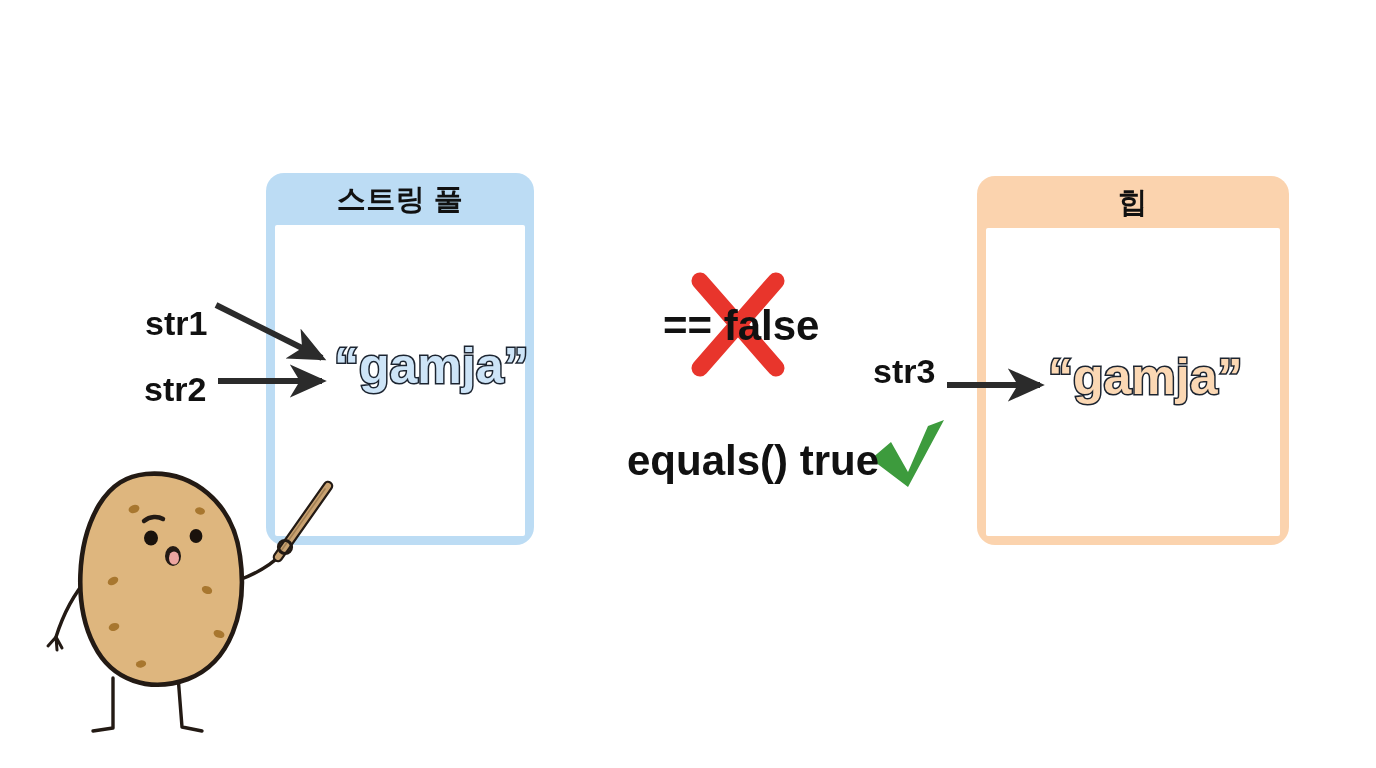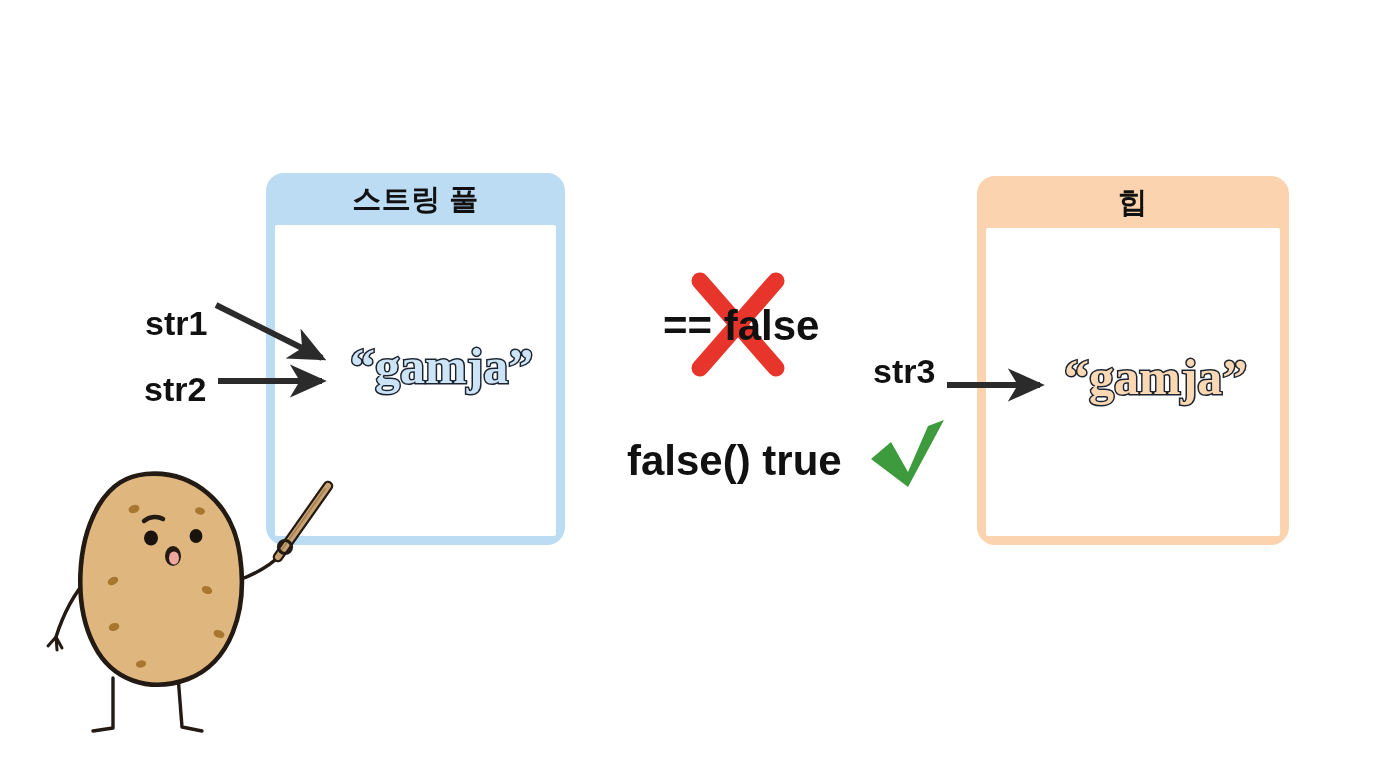--- a/index.html
+++ b/index.html
@@ -48,42 +48,41 @@
     right: 9px;
     top: 52px;
     bottom: 9px;
     background: #ffffff;
     border-radius: 2px;
   }
 
   #string-pool-region {
     left: 266px;
     top: 173px;
-    width: 299px;
+    width: 268px;
     height: 372px;
     background: #bcdcf4;
   }
   #heap-region {
     left: 977px;
     top: 176px;
     width: 312px;
     height: 369px;
     background: #fbd3ae;
   }
 
   
   .literal {
     position: absolute;
-    font-family: Liberation Serif, serif;
+    font-family: Liberation Sans, sans-serif;
     font-weight: 700;
     font-size: 50px;
     white-space: nowrap;
     user-select: none;
     line-height: 1;
-    margin-left: 16px;
   }
   #pool-literal {
     left: 334px;
     top: 341px;
     color: #cde4f7;
     -webkit-text-stroke: 3px #1c2430;
     paint-order: stroke fill;
   }
   #heap-literal {
     left: 1048px;
@@ -148,21 +147,21 @@
 
   <div class="literal" id="pool-literal">“gamja”</div>
 
   <div class="literal" id="heap-literal">“gamja”</div>
 
   <div class="ref-label" id="ref-str1">str1</div>
   <div class="ref-label" id="ref-str2">str2</div>
   <div class="ref-label" id="ref-str3">str3</div>
 
   <div class="result-label" id="result-eqeq">== false</div>
-  <div class="result-label" id="result-equals">false() true</div>
+  <div class="result-label" id="result-equals">equals() true</div>
 
   <svg class="overlay" id="arrow-layer" viewBox="0 0 1376 768">
     <defs>
       <marker id="ah" markerWidth="7" markerHeight="7" refX="5.4" refY="3" orient="auto" markerUnits="strokeWidth">
         <path d="M0,0.2 L6.2,3 L0,5.8 L1.7,3 Z" fill="#2b2b2b"></path>
       </marker>
     </defs>
 
     <g>
       <line x1="216" y1="305" x2="322" y2="358" stroke="#2b2b2b" stroke-width="6" stroke-linecap="butt" marker-end="url(#ah)"></line>

